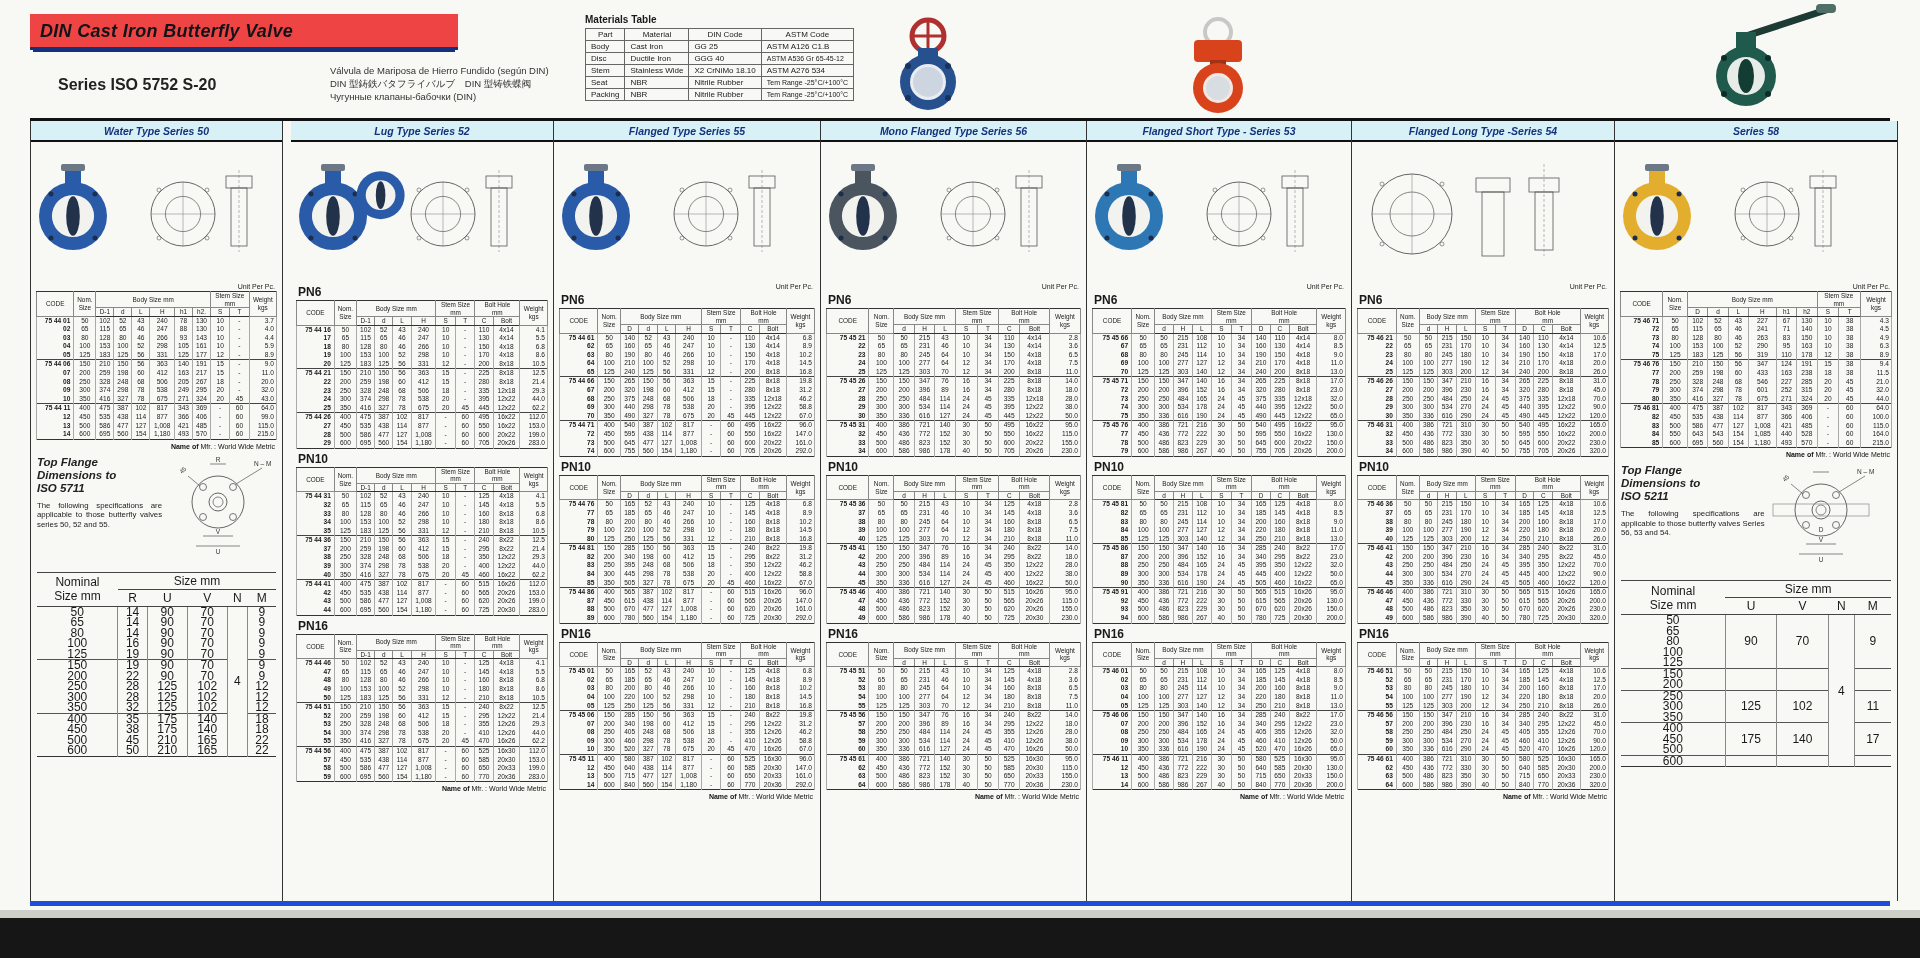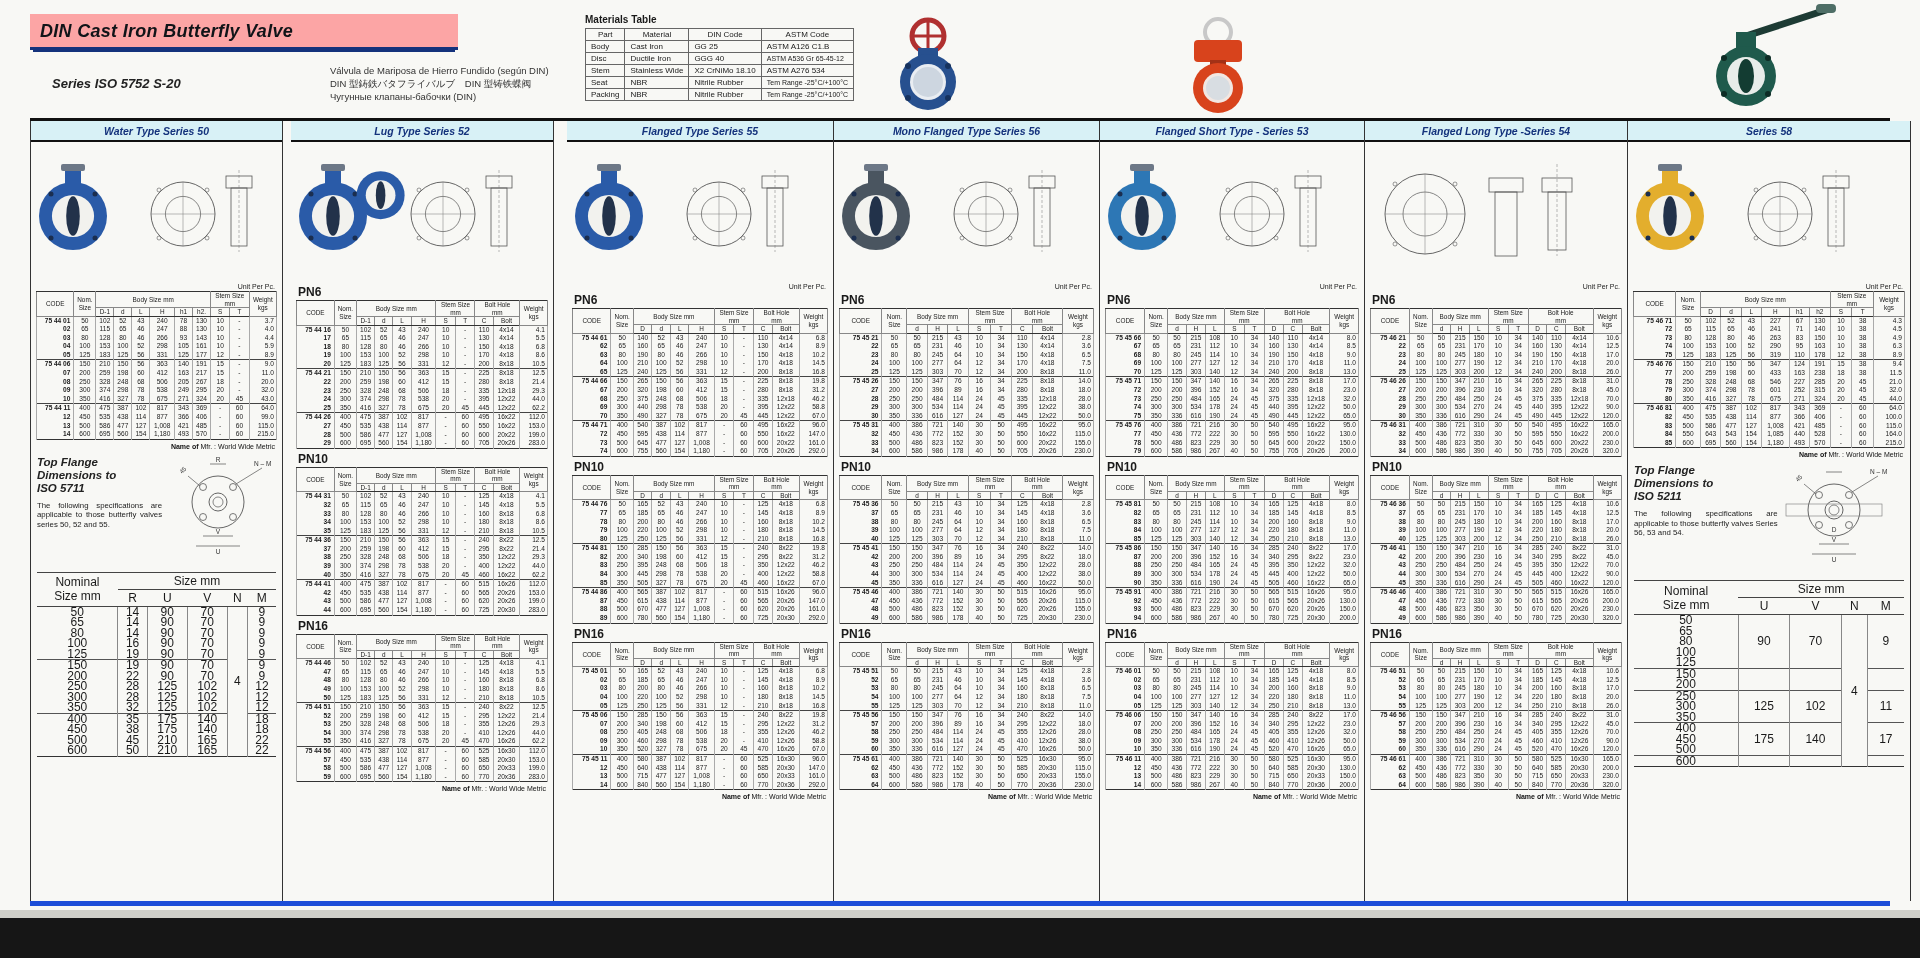--- a/index.html
+++ b/index.html
@@ -4,23 +4,23 @@
 <style>
   * { margin:0; padding:0; box-sizing:border-box; }
   html,body { width:1920px; height:958px; overflow:hidden; background:#b9b9b5; }
   body { font-family:"Liberation Sans", sans-serif; color:#1a1a1a; position:relative; }
   .sheet { position:absolute; left:0; top:0; width:1920px; height:918px; background:#f8f8f5; }
   .bottom-strip { position:absolute; left:0; top:918px; width:1920px; height:40px; background:#161616; }
   .bottom-strip::before { content:""; position:absolute; left:0; top:-8px; width:1920px; height:8px; background:#cfcfc9; }
 
   
   .title-block { position:absolute; left:30px; top:14px; width:428px; height:36px;
-     background:#fca5a5; border-bottom:3px solid #14327c; box-shadow:0 5px 0 -3px #14327c; }
+     background:#ef4444; border-bottom:3px solid #14327c; box-shadow:0 5px 0 -3px #14327c; }
   .title-block h1 { font-size:18px; font-style:italic; font-weight:bold; color:#101418; padding:7px 0 0 10px; letter-spacing:.3px; }
-  .series-iso { position:absolute; left:52px; top:76px; font-size:13px; font-weight:bold; font-style:italic; color:#222; }
+  .series-iso { position:absolute; left:58px; top:76px; font-size:16px; font-weight:bold; color:#222; }
   .translations { position:absolute; left:330px; top:64px; font-size:9.5px; line-height:13px; color:#333; }
   .materials { position:absolute; left:585px; top:14px; width:255px; }
   .materials .mt-title { font-size:10px; font-weight:bold; margin-bottom:3px; }
   table.mat { border-collapse:collapse; font-size:8px; }
   table.mat th, table.mat td { border:1px solid #666; padding:1px 5px; text-align:left; white-space:nowrap; }
   table.mat th { text-align:center; font-weight:normal; }
 
   
   .photo { position:absolute; }
 
@@ -1202,21 +1202,21 @@
                 <td>60</td>
                 <td>770</td>
                 <td>20x36</td>
                 <td class="wt">283.0</td>
               </tr>
             </tbody>
           </table>
           <div class="mfr-note"><b>Name of</b> Mfr. : World Wide Metric</div>
         </div>
       </div>
-      <div class="col" style="flex: 0 0 267px; margin-left: 13px;">
+      <div class="col" style="flex: 0 0 267px;">
         <div class="col-header">Flanged Type Series 55</div>
         <div class="illu"><svg width="250" height="138" viewBox="0 0 250 138">
             <g>
               <circle cx="42" cy="74" r="34" fill="#2a5ba8"></circle>
               <circle cx="42" cy="74" r="21.08" fill="#f2f2ee"></circle>
               <ellipse cx="42" cy="74" rx="6.800000000000001" ry="19.72" fill="#22324a"></ellipse>
               <circle cx="20" cy="52" r="2.5" fill="#1b2e4f"></circle>
               <circle cx="64" cy="52" r="2.5" fill="#1b2e4f"></circle>
               <circle cx="20" cy="96" r="2.5" fill="#1b2e4f"></circle>
               <circle cx="64" cy="96" r="2.5" fill="#1b2e4f"></circle>

